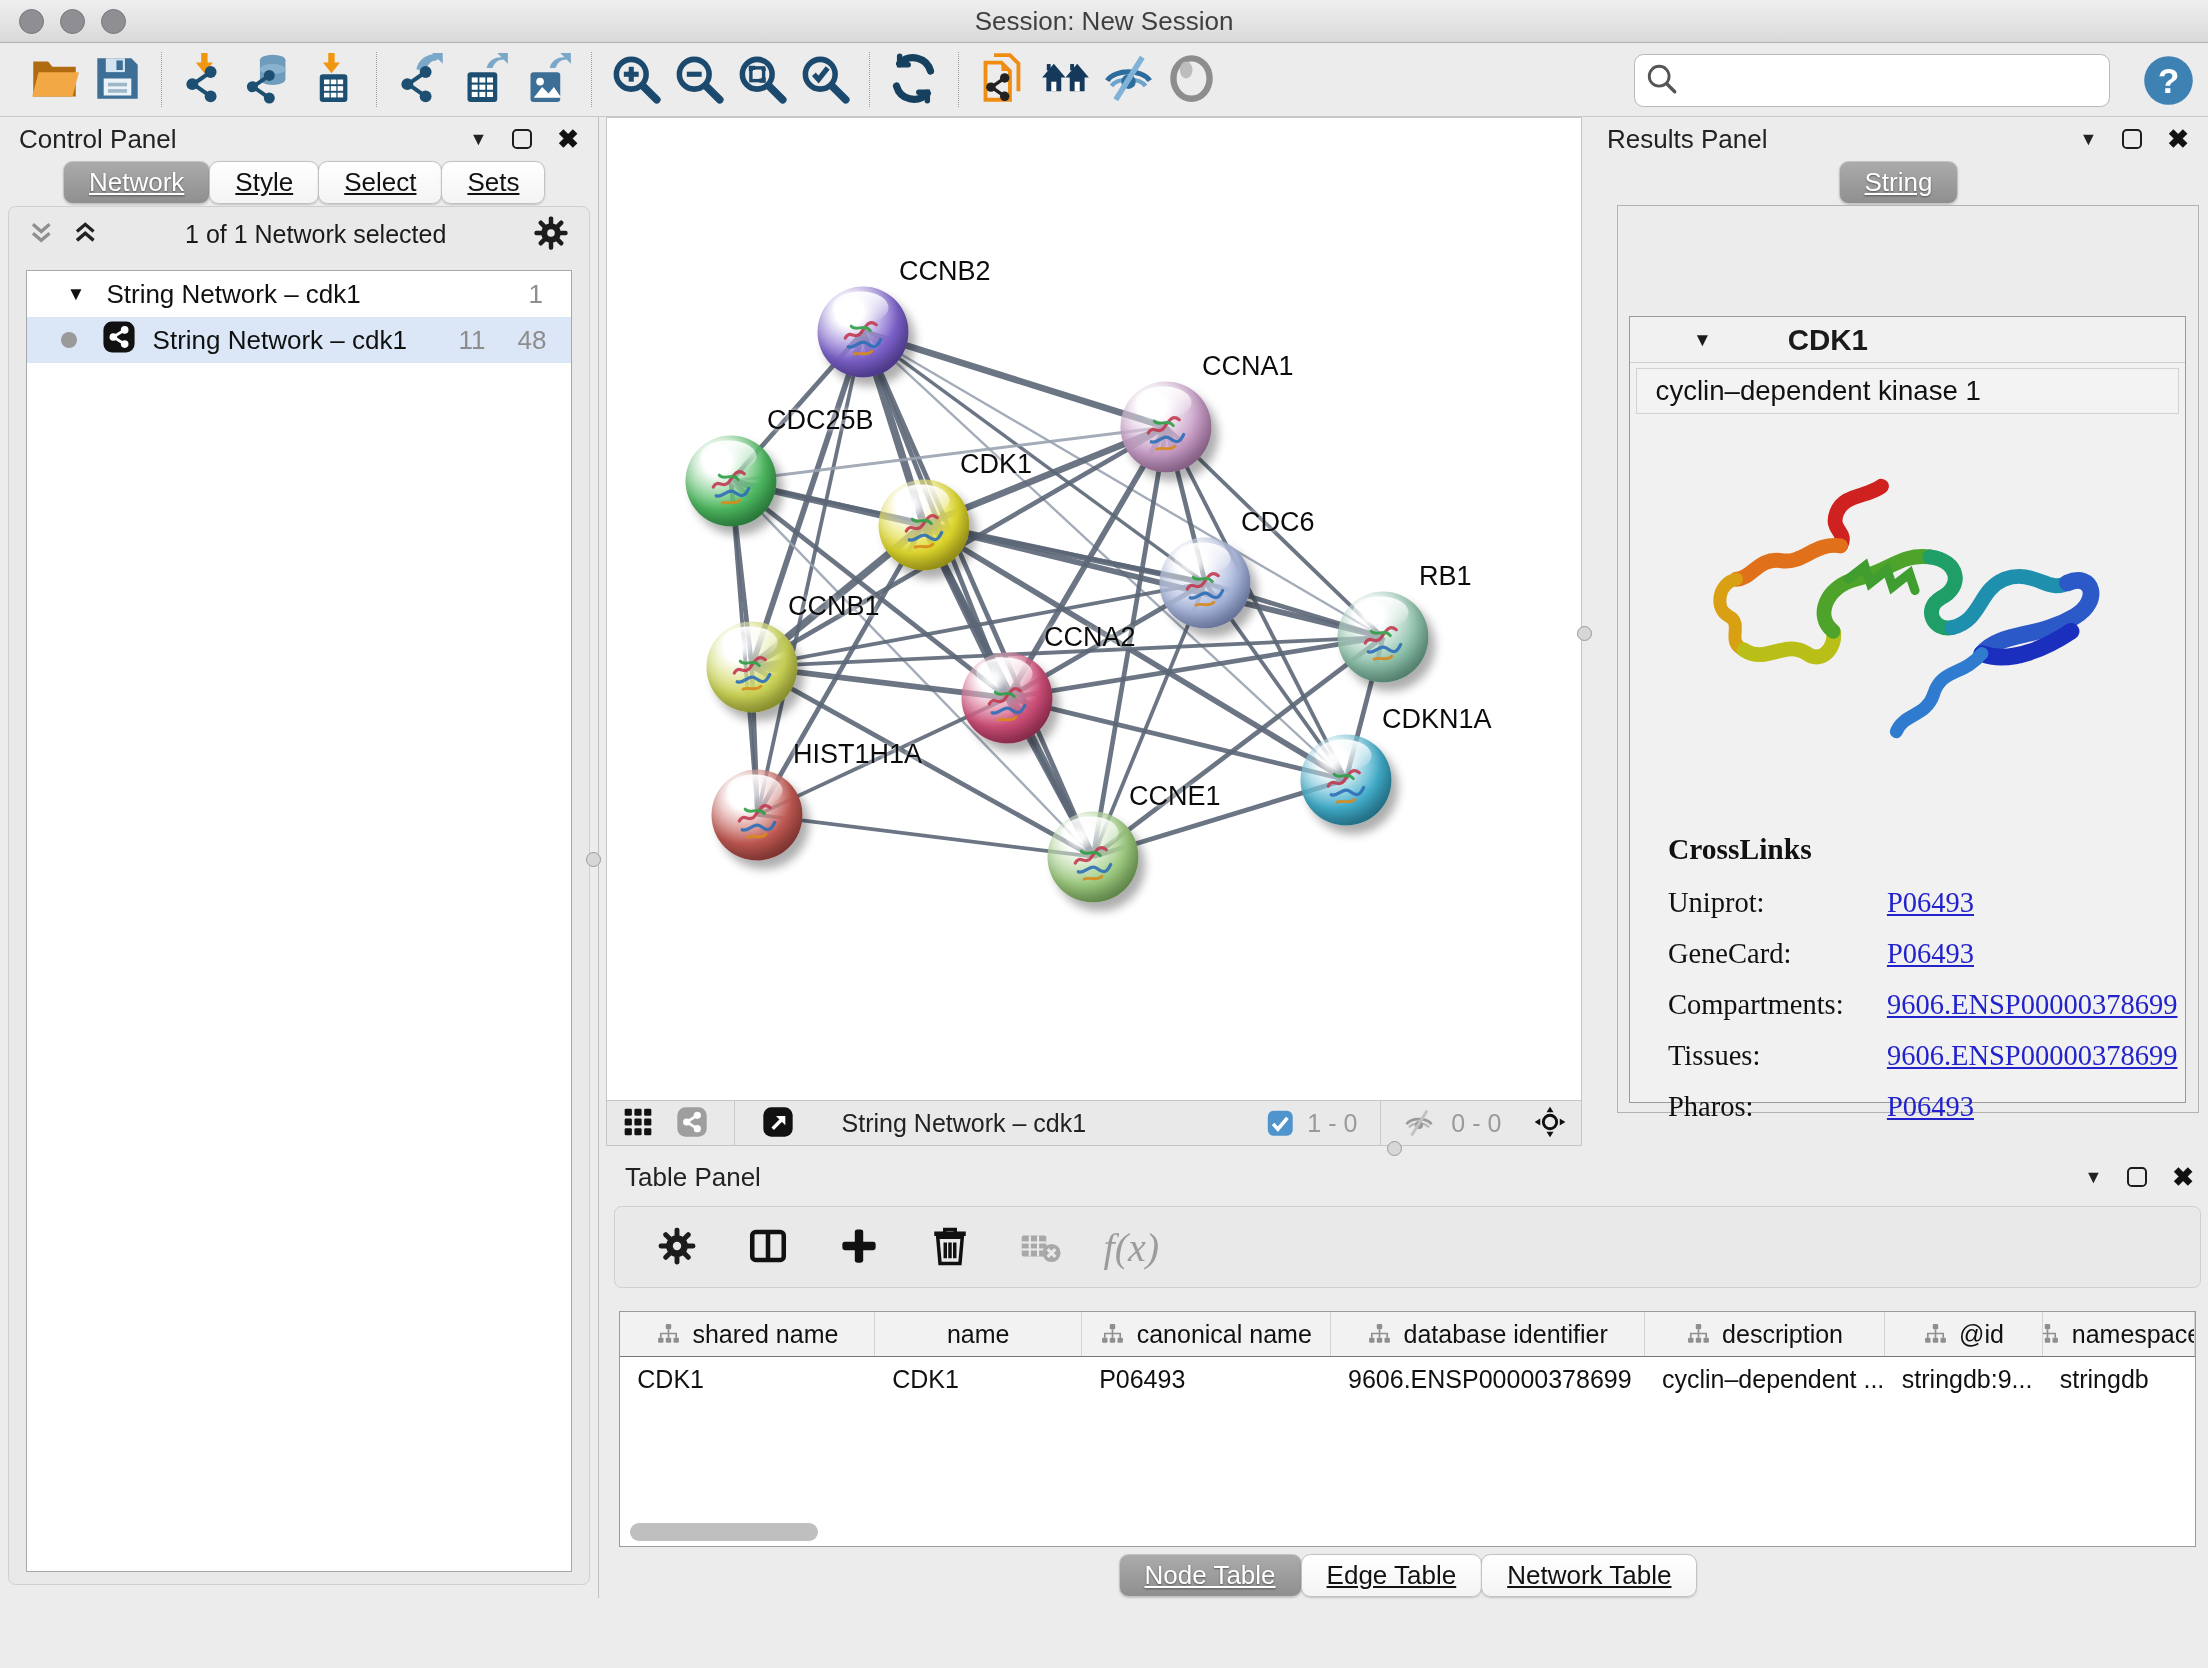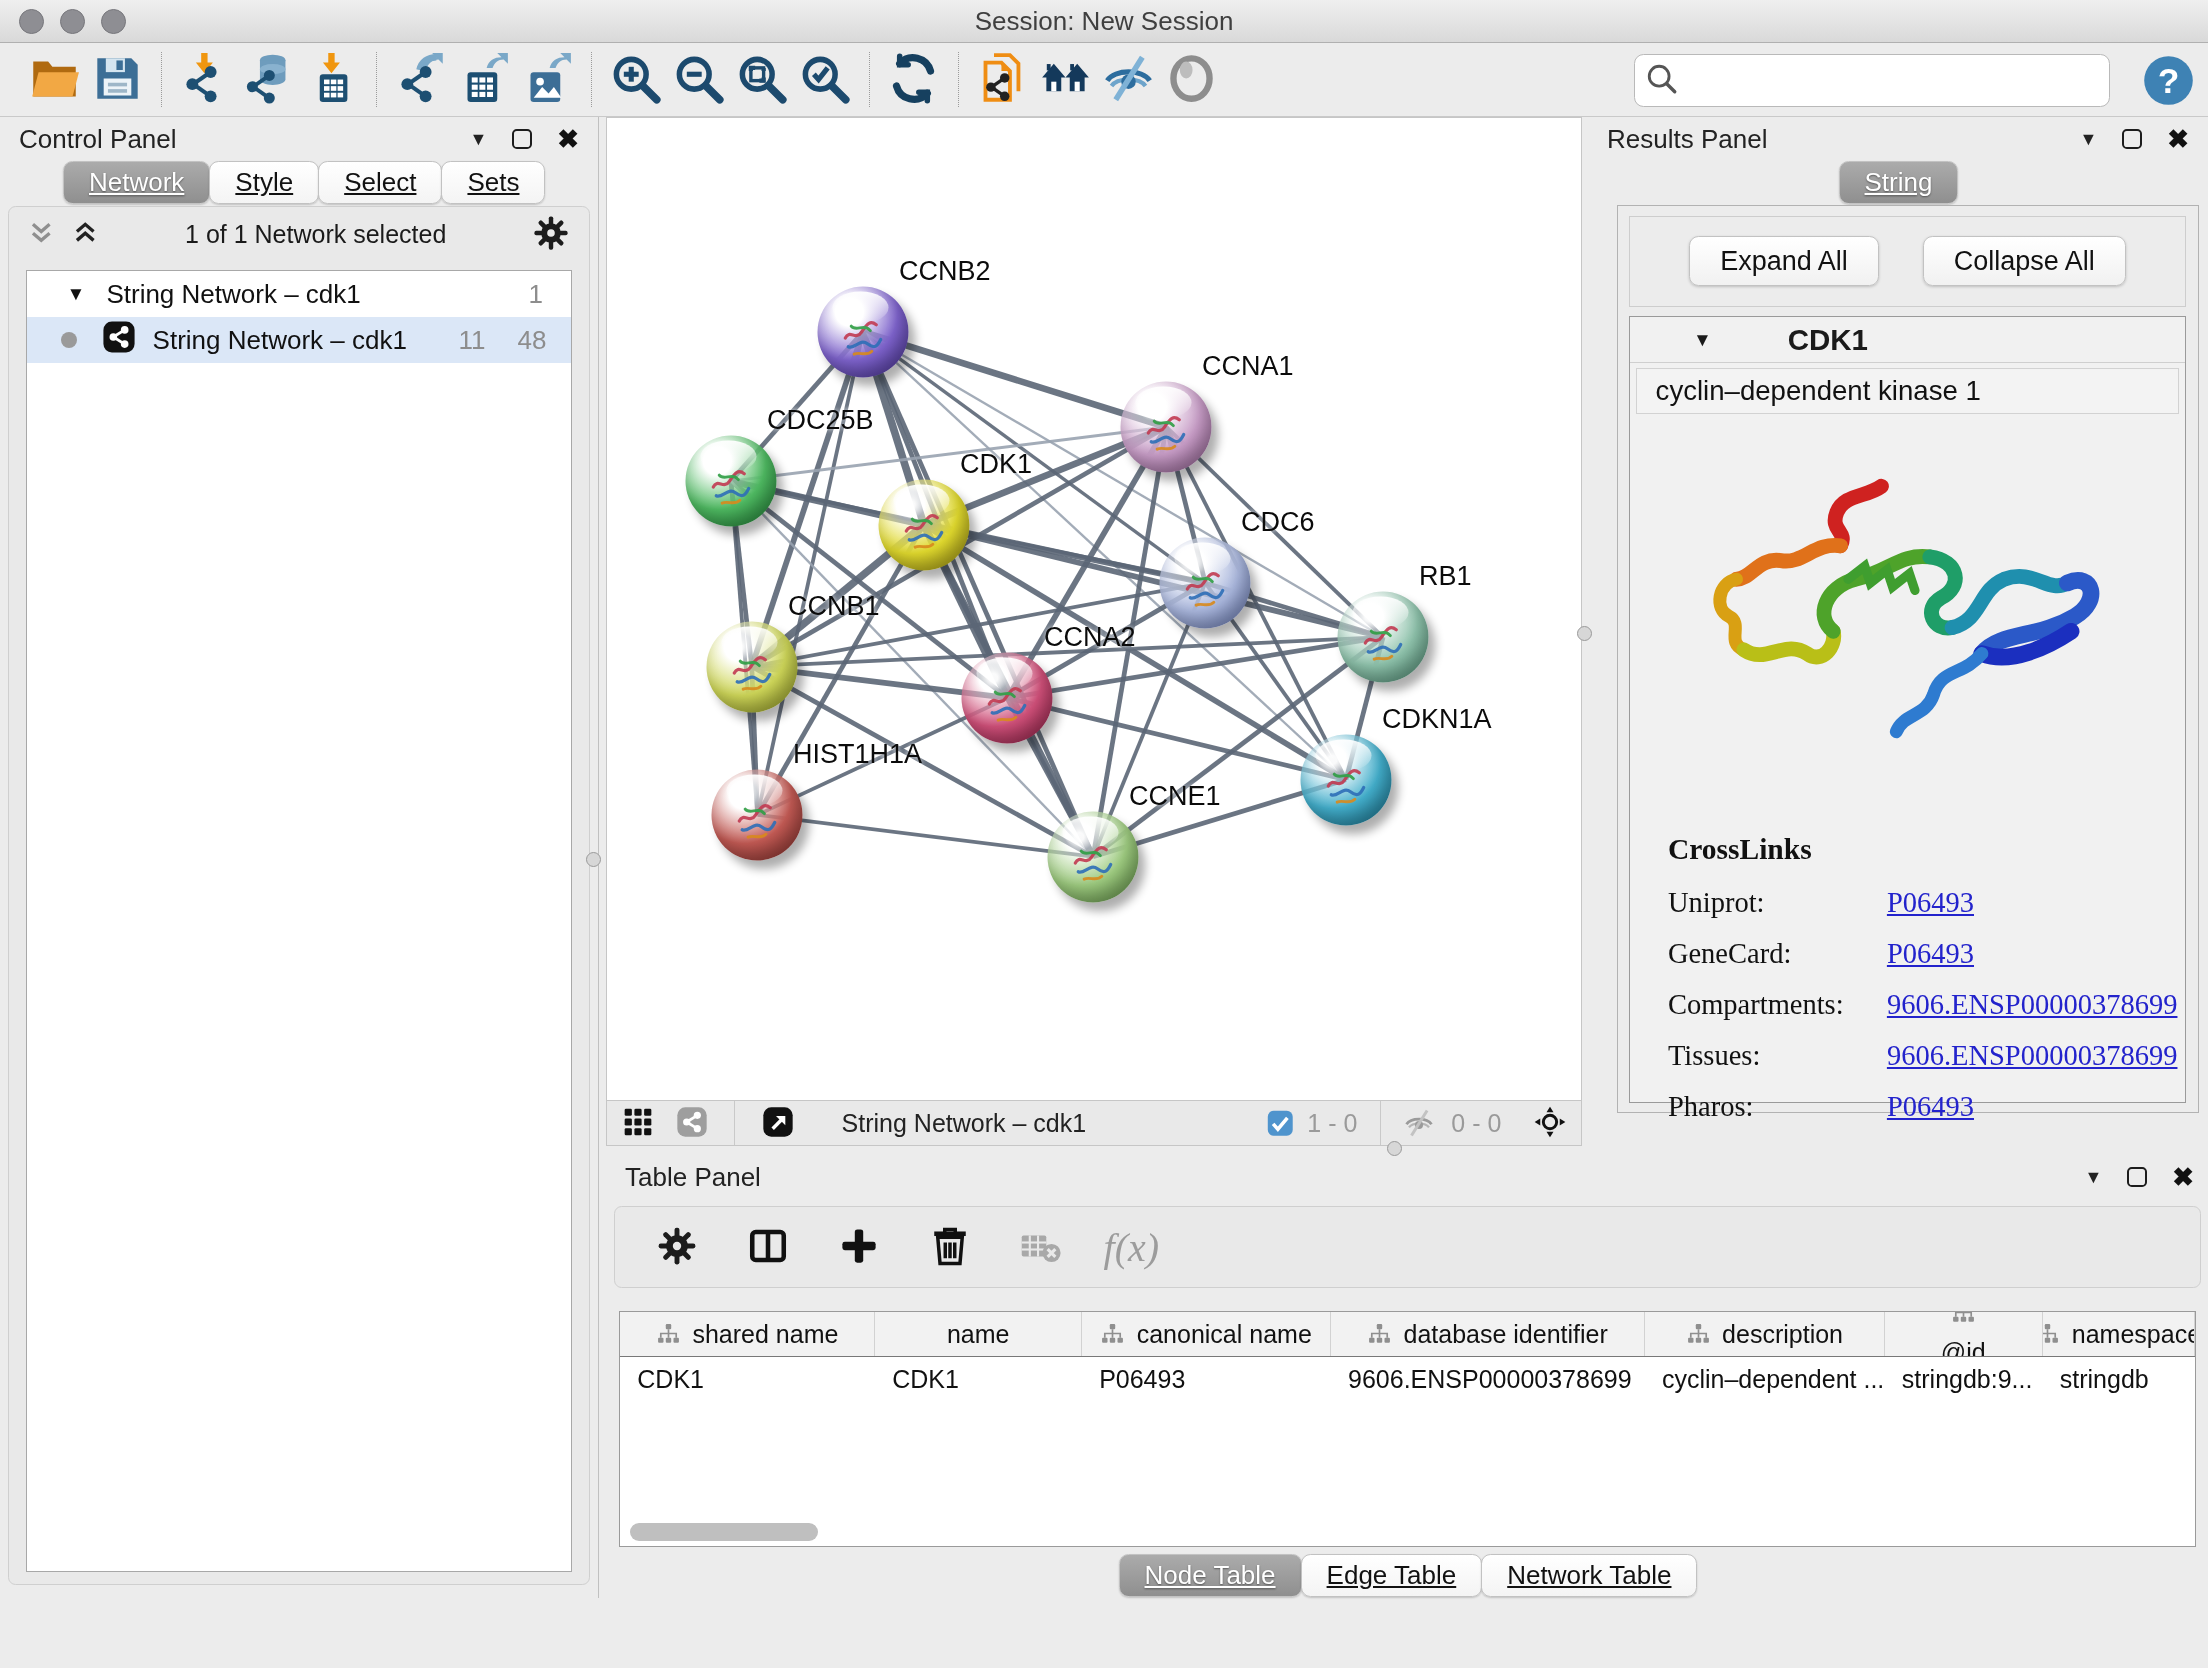--- a/index.html
+++ b/index.html
@@ -640,24 +640,20 @@
     <span class="ph-ic">
       <span class="ph-caret">▼</span>
       <span class="ph-float"></span>
       <span class="ph-close">✖</span>
     </span>
   </div>
   <div class="rtabwrap">
     <span class="tab sel">String</span>
   </div>
   <div class="rbox">
-    <div class="rbuttons">
-      <button class="rbtn">Expand All</button>
-      <button class="rbtn">Collapse All</button>
-    </div>
     <div class="rentry">
       <div class="rehead">
         <span class="caret">▼</span>
         <span class="rname">CDK1</span>
       </div>
       <div class="redesc">cyclin–dependent kinase 1</div>
       <div class="reimg" id="protein-img">
           <svg viewBox="0 0 220 170" style="width:409px;height:380px" fill="none" stroke-linecap="round">
             <path d="M96 12c-8 6-20 4-24 14s6 10 2 18" stroke="#cf2220" stroke-width="8"></path>
             <path d="M74 44c-14-2-20 10-32 8s-16 10-24 10" stroke="#e0711a" stroke-width="8"></path>
@@ -810,21 +806,21 @@
               <g fill="#8f8f8f">
                 <rect x="9.4" y="2" width="5.2" height="5" rx="1"></rect>
                 <rect x="2" y="15" width="5.2" height="5" rx="1"></rect>
                 <rect x="9.4" y="15" width="5.2" height="5" rx="1"></rect>
                 <rect x="16.8" y="15" width="5.2" height="5" rx="1"></rect>
               </g>
               <path d="M12 7v4M4.6 15v-4h14.8v4M12 11v4" fill="none" stroke="#8f8f8f" stroke-width="1.6"></path>
             </svg></span>
           <span>description</span>
         </div>
-        <div class="th" style="width: 158px; flex-direction: column;">
+        <div class="th" style="width: 158px;">
           <span style="width: 25px; height: 25px;"><svg viewBox="0 0 24 24">
               <g fill="#8f8f8f">
                 <rect x="9.4" y="2" width="5.2" height="5" rx="1"></rect>
                 <rect x="2" y="15" width="5.2" height="5" rx="1"></rect>
                 <rect x="9.4" y="15" width="5.2" height="5" rx="1"></rect>
                 <rect x="16.8" y="15" width="5.2" height="5" rx="1"></rect>
               </g>
               <path d="M12 7v4M4.6 15v-4h14.8v4M12 11v4" fill="none" stroke="#8f8f8f" stroke-width="1.6"></path>
             </svg></span>
           <span>@id</span>

